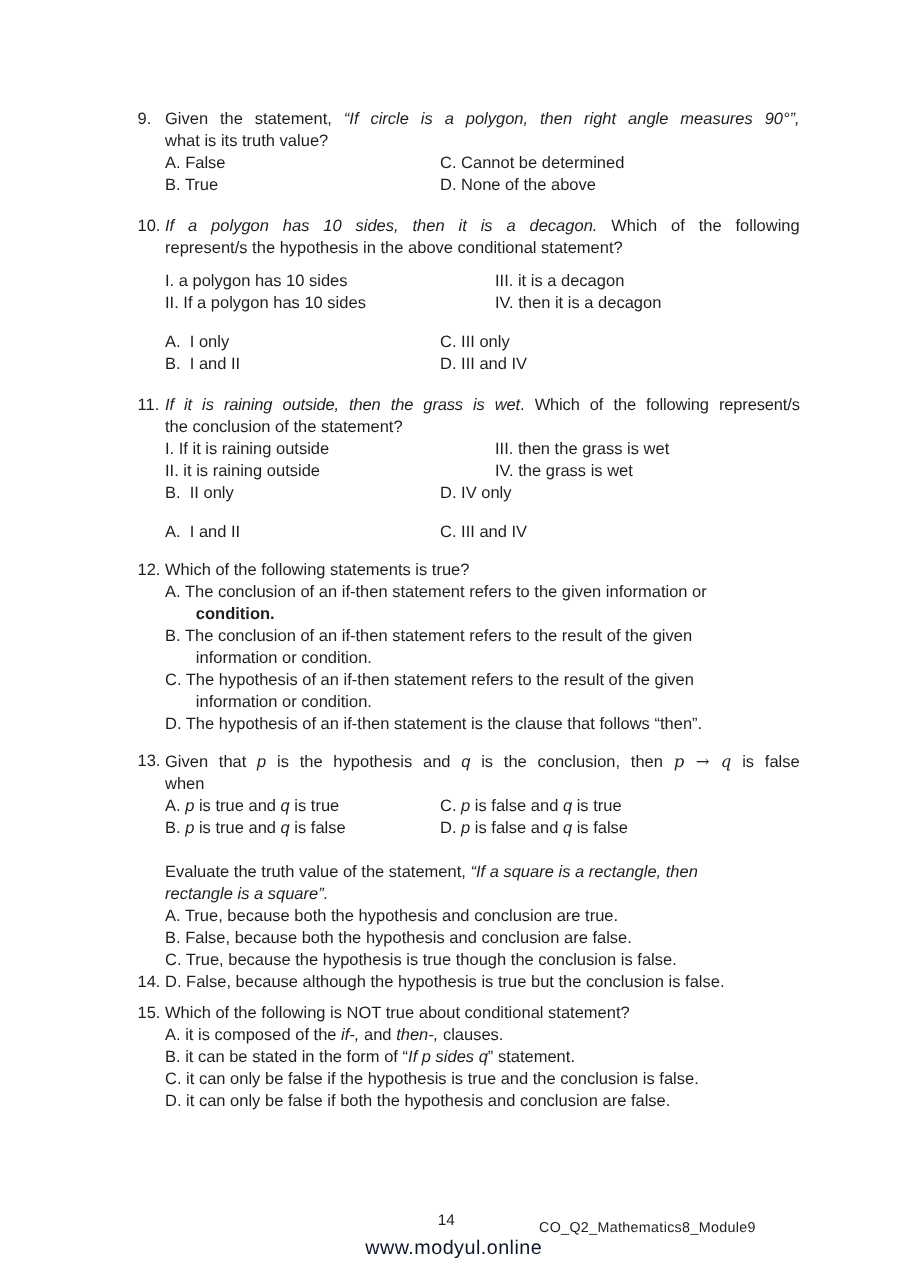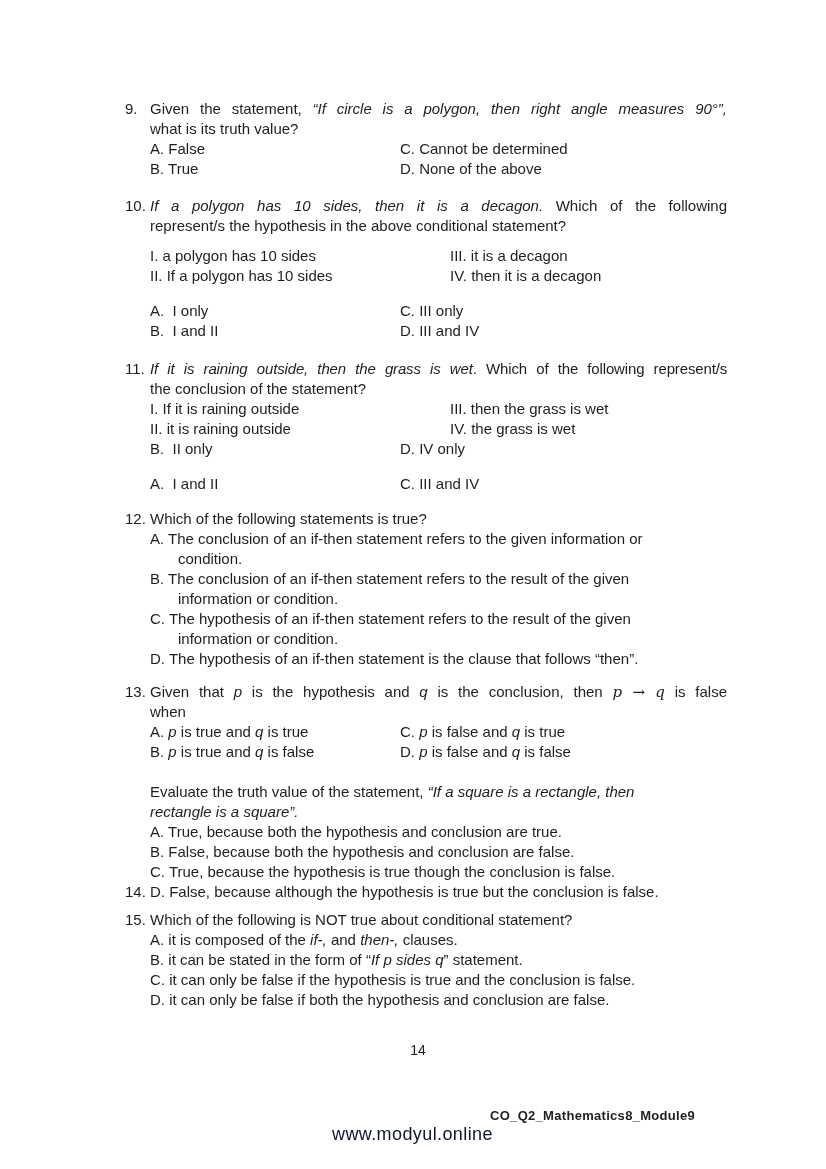--- a/index.html
+++ b/index.html
@@ -18,26 +18,26 @@
   .qbody{flex:1 1 auto;min-width:0}
   .line{font-size:15px;line-height:20px}
   .just{text-align:justify;text-align-last:justify}
   .tight{letter-spacing:-0.15px}
   .cols{display:flex}
   .cell{white-space:pre}
   .c1{flex:0 0 auto}
   .it{font-style:italic}
   .m{font-family:"DejaVu Serif",serif;font-style:italic}
   .footer-page-number{
-    position:absolute;left:398px;top:1042px;width:40px;
-    font-size:14px;line-height:16px;text-align:center;
+    position:absolute;left:398px;top:1101px;width:40px;
+    font-size:14px;line-height:16px;text-align:left;
   }
   .footer-module-code{
     position:absolute;left:490px;top:1108px;
-    font-size:13px;font-weight:bold;letter-spacing:0.3px;line-height:16px;
+    font-size:13px;font-weight:normal;letter-spacing:0.3px;line-height:16px;
   }
   .footer-watermark{
     position:absolute;left:332px;top:1124px;
     font-size:18px;line-height:20px;color:#0f172a;letter-spacing:0.4px;
   }
 </style>
 </head>
 <body>
 
 <div class="page">
@@ -101,21 +101,21 @@
             <span class="cell c1" style="width: 250px;"><span>A.  I and II</span></span>
             <span class="cell"><span>C. III and IV</span></span>
           </div>
         </div>
       </div>
       <div class="q" style="margin-top: 15px;">
         <div class="qnum">12.</div>
         <div class="qbody">
           <div class="line"><span>Which of the following statements is true?</span></div>
           <div class="line"><span>A. The conclusion of an if-then statement refers to the given information or</span></div>
-          <div class="line" style="padding-left: 28px;"><span>condition.</span></div>
+          <div class="line" style="padding-left: 28px; font-weight: bold;"><span>condition.</span></div>
           <div class="line"><span>B. The conclusion of an if-then statement refers to the result of the given</span></div>
           <div class="line" style="padding-left: 28px;"><span>information or condition.</span></div>
           <div class="line"><span>C. The hypothesis of an if-then statement refers to the result of the given</span></div>
           <div class="line" style="padding-left: 28px;"><span>information or condition.</span></div>
           <div class="line"><span>D. The hypothesis of an if-then statement is the clause that follows “then”.</span></div>
         </div>
       </div>
       <div class="q" style="margin-top: 13px;">
         <div class="qnum">13.</div>
         <div class="qbody">

